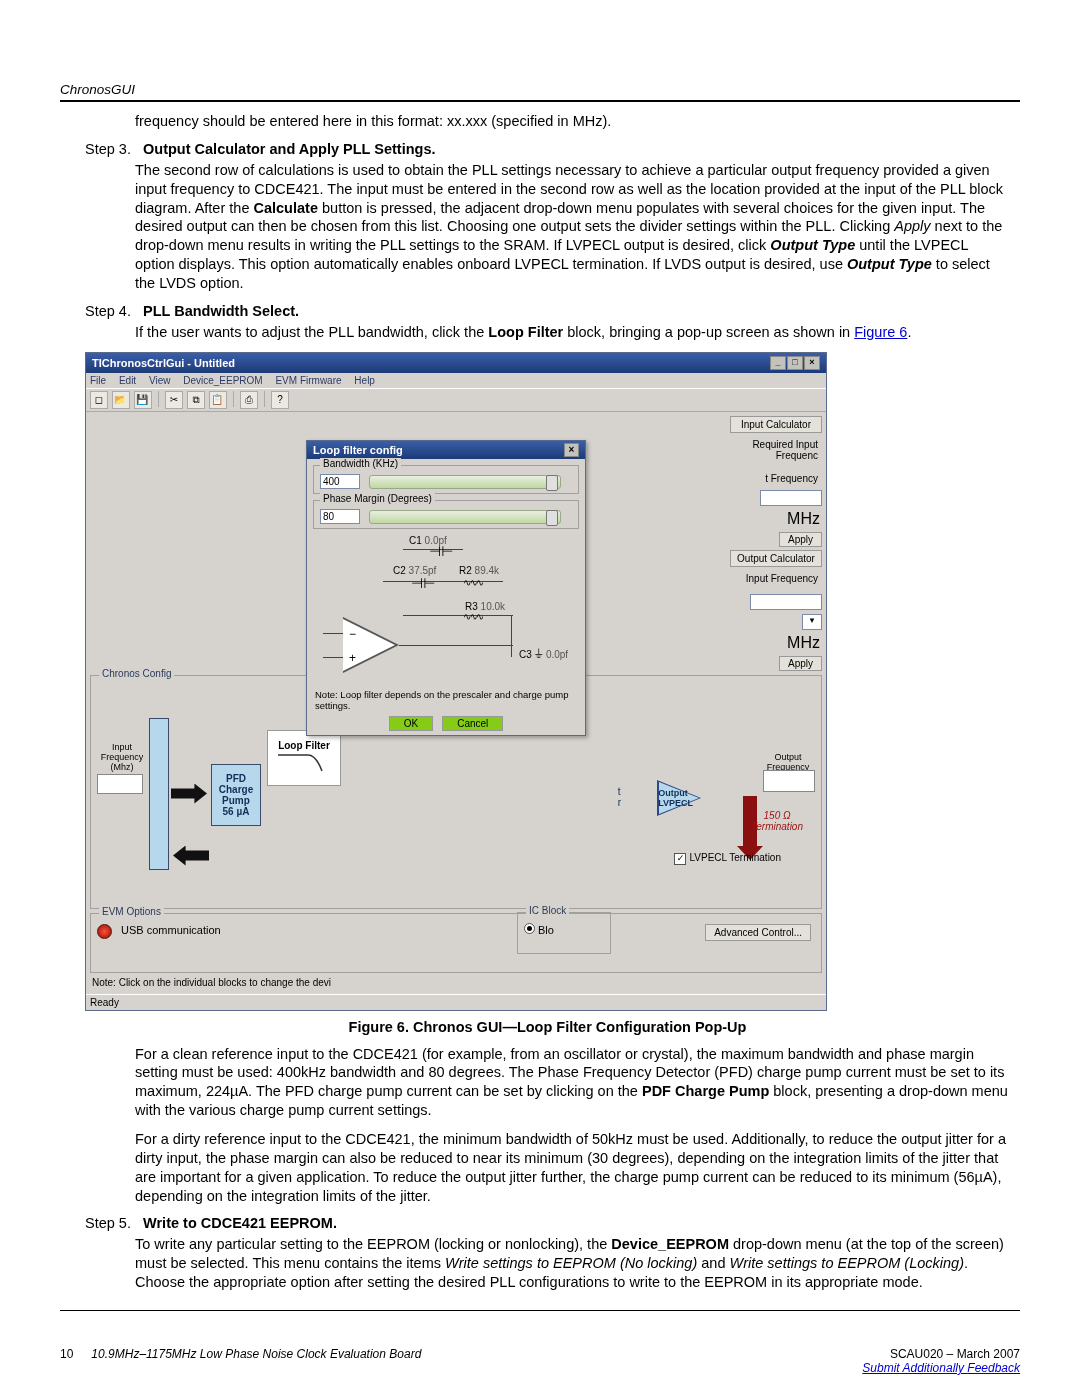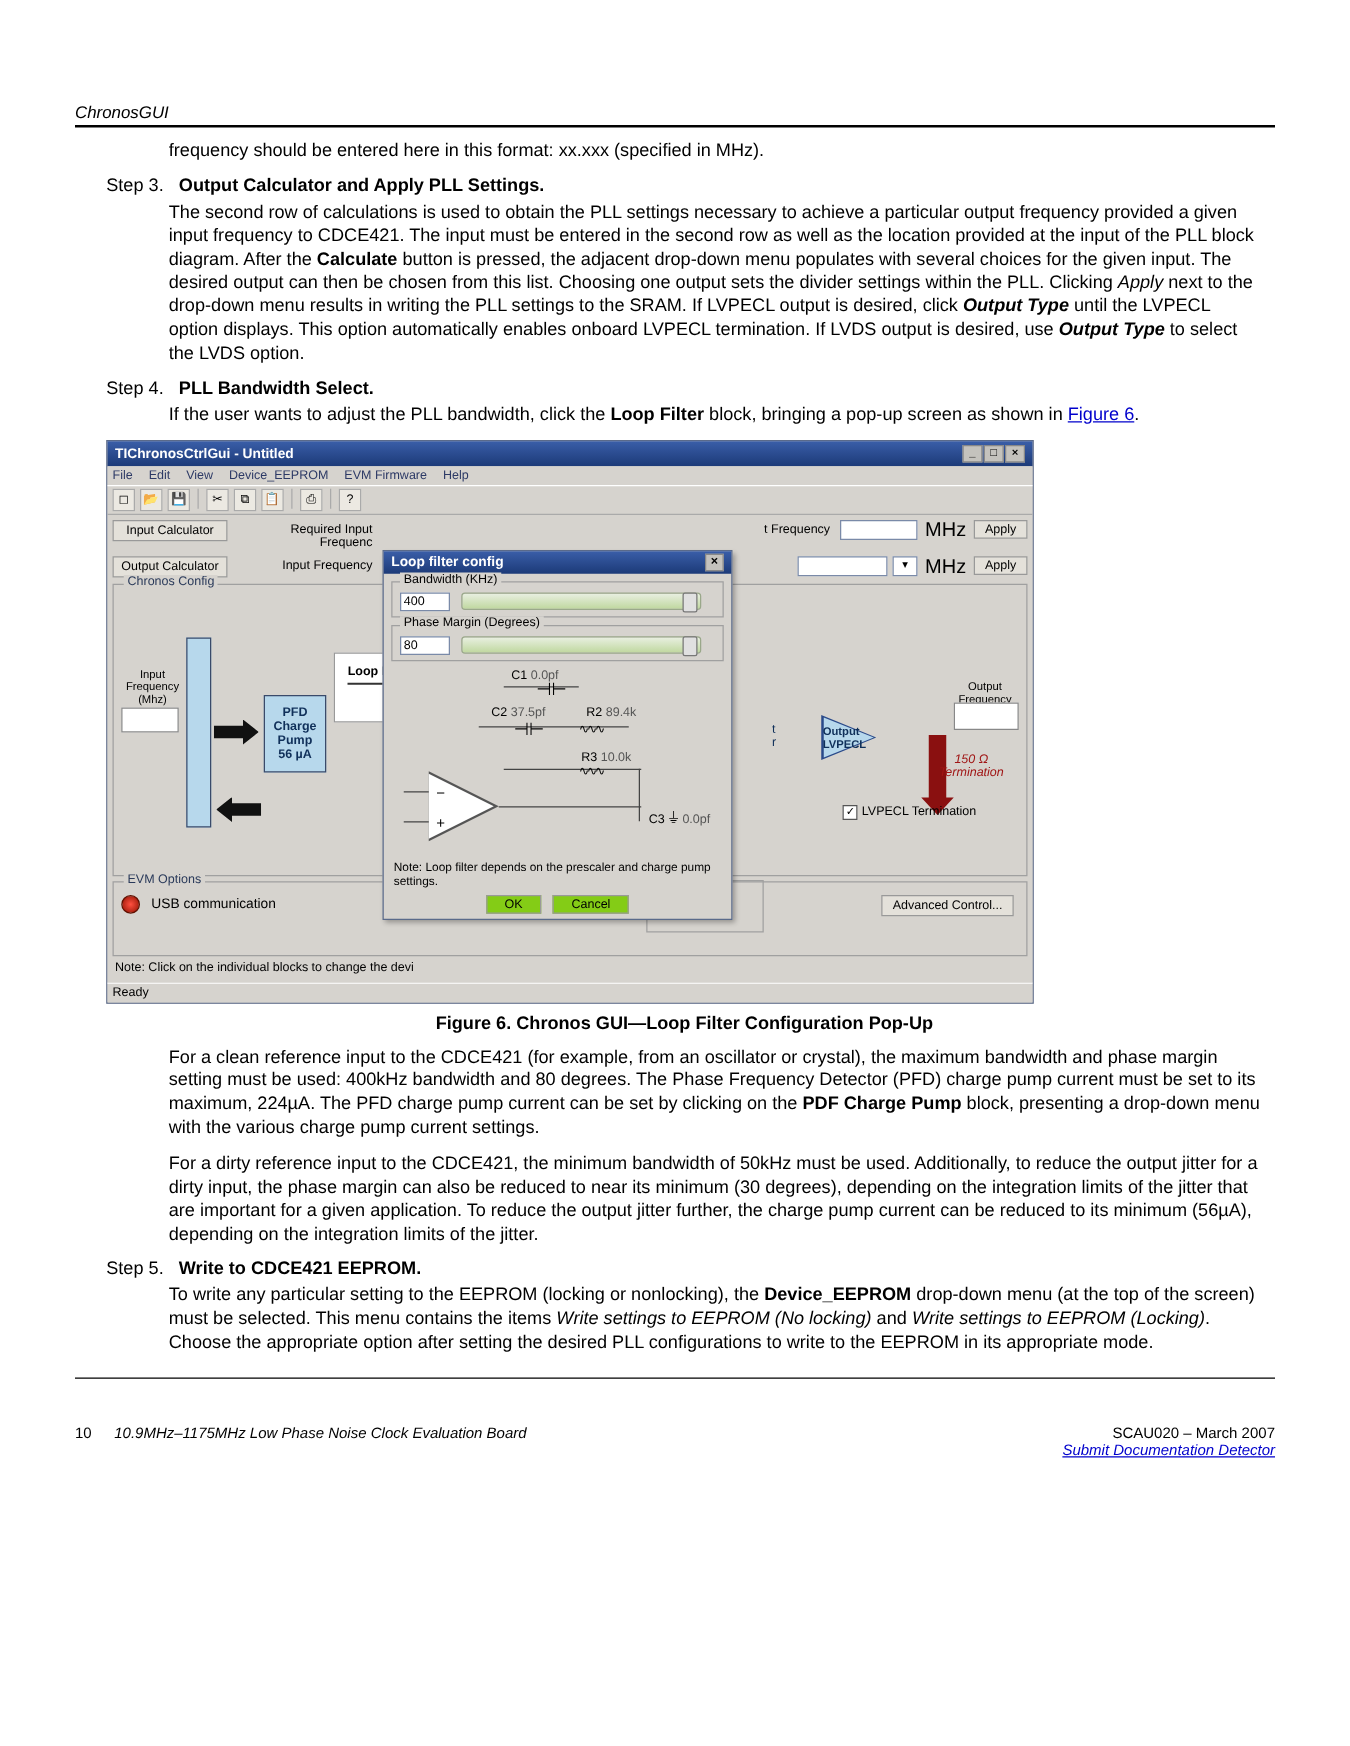--- a/index.html
+++ b/index.html
@@ -73,21 +73,21 @@
     display:inline-block; width:14px; height:12px; background:#c4c2bd;
     border:1px solid #888; margin-left:1px; font-size:9px; text-align:center;
     color:#000; line-height:11px;
   }
   .menubar { background:#d6d3ce; color:#2d3a66; font-size:10px; padding:2px 4px; }
   .menubar span { margin-right:10px; }
   .toolbar { background:#d6d3ce; padding:2px 4px; border-top:1px solid #fff; border-bottom:1px solid #aaa; display:flex; gap:4px; }
   .tbtn { width:16px; height:16px; border:1px solid #aaa; background:#ece9e2; font-size:10px; text-align:center; line-height:15px; }
   .tdiv { width:1px; height:16px; background:#aaa; margin:0 2px; }
   .panel { padding:4px; background:#d6d3ce; position:relative; }
-  .row1, .row2 { display:flex; gap:4px; align-items:flex-start; margin-bottom:3px; }
+  .row1, .row2 { display:flex; gap:4px; align-items:flex-end; margin-bottom:3px;flex-direction:column; }
   .gbtn { background:#e4e1da; border:1px solid #999; padding:2px 6px; font-size:10px; min-width:78px; text-align:center; }
   .glabel { font-size:10px; padding:2px 4px; width:108px; text-align:right; }
   .ginput { background:#fff; border:1px solid #7a8aa8; height:14px; width:60px; }
   .unit { font-size:16px; margin:0 2px; }
   .apply { border:1px solid #999; background:#e4e1da; padding:1px 8px; font-size:10px; }
   .sel { background:#fff; border:1px solid #7a8aa8; height:14px; width:18px; text-align:center; font-size:9px; }
   .config-box {
     border:1px solid #a0a0a0; margin-top:4px; padding:8px 6px 6px 6px;
     position:relative; height:218px;
   }
@@ -353,21 +353,21 @@
             <span class="glegend">Phase Margin (Degrees)</span>
             <input type="text" value="80" style="">
             <span class="slider"><span class="thumb"></span></span>
           </div>
           <div class="circuit">
             <div class="cap" style="left:96px; top:0"><span>C1</span> <span style="color:#555">0.0pf</span></div>
             <div class="wire" style="left:90px; top:14px; width:60px; height:1px"></div>
             <div style="position:absolute; left:116px; top:8px; font-size:14px">⊣⊢</div>
 
             <div class="cap" style="left:80px; top:30px"><span>C2</span> <span style="color:#555">37.5pf</span></div>
-            <div class="res" style="left:156px; top:30px"><span>R2</span> <span style="color:#555">89.4k</span></div>
+            <div class="res" style="left:146px; top:30px"><span>R2</span> <span style="color:#555">89.4k</span></div>
             <div class="wire" style="left:70px; top:46px; width:120px; height:1px"></div>
             <div style="position:absolute; left:98px; top:40px; font-size:14px">⊣⊢</div>
             <div style="position:absolute; left:150px; top:42px; letter-spacing:-2px">∿∿∿</div>
 
             <div class="res" style="left:152px; top:66px"><span>R3</span> <span style="color:#555">10.0k</span></div>
             <div class="wire" style="left:90px; top:80px; width:110px; height:1px"></div>
             <div style="position:absolute; left:150px; top:76px; letter-spacing:-2px">∿∿∿</div>
             <div class="wire" style="left:198px; top:80px; width:1px; height:42px"></div>
 
             <div class="opamp"></div>
@@ -407,16 +407,16 @@
   </div>
 
   <hr class="footer-rule">
   <div class="footer">
     <div class="left">
       <span class="pnum">10</span>
       <span class="mid">10.9MHz–1175MHz Low Phase Noise Clock Evaluation Board</span>
     </div>
     <div class="right">
       <div>SCAU020 – March 2007</div>
-      <a class="feedback">Submit Documentation Detector</a>
+      <a class="feedback">Submit Additionally Feedback</a>
     </div>
   </div>
 </div>
 
 </body></html>

